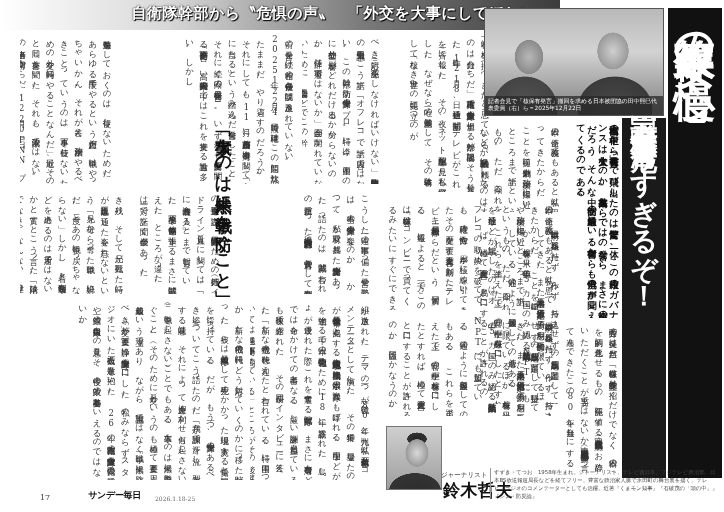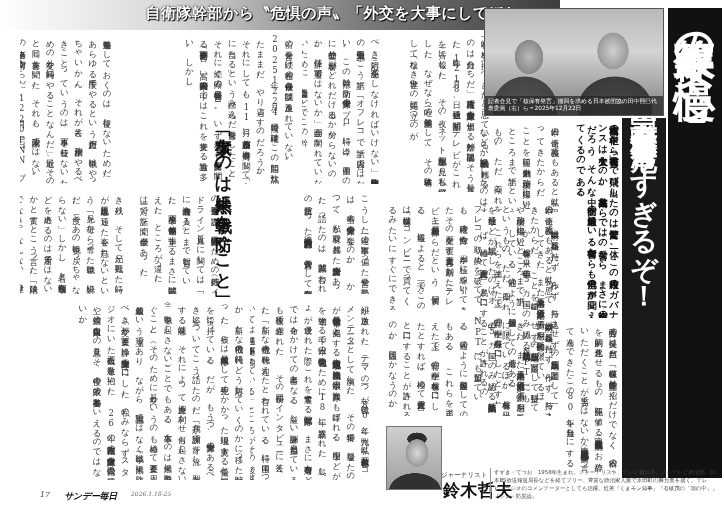--- a/index.html
+++ b/index.html
@@ -10,21 +10,21 @@
   .top-banner {
     position: absolute; left: 0; top: 0; width: 560px; height: 30px;
     background: linear-gradient(to right, #ffffff 0%, #d8d8d8 30%, #7a7a7a 65%, #3c3c3c 100%);
   }
   .top-banner-text {
     position: absolute; right: 8px; top: 4px;
     font-family: "DejaVu Serif", serif; font-weight: bold; font-size: 15px;
     color: #ffffff; letter-spacing: 0.5px; white-space: nowrap;
     text-shadow: 0 0 2px #000, 1px 1px 1px #000;
   }
-  .top-banner-text span { }
+  .top-banner-text span { margin-left: 14px; }
 
   
   .body-area { position: absolute; left: 20px; top: 34px; width: 540px; height: 450px; }
   .col-block {
     position: absolute; writing-mode: vertical-rl; text-orientation: upright;
     font-size: 8.4px; line-height: 14.2px; color: #333; letter-spacing: 0.3px;
     overflow: hidden;
   }
 
   
@@ -105,23 +105,23 @@
     font-family: "DejaVu Sans", sans-serif; font-weight: bold; font-size: 17px; color: #111;
     white-space: nowrap; letter-spacing: 0.5px;
   }
   .author-bio {
     position: absolute; left: 490px; top: 468px; width: 228px; height: 30px;
     border-left: 1px solid #999; padding-left: 3px;
     font-family: "DejaVu Sans", sans-serif; font-size: 5.4px; line-height: 8px; color: #444;
   }
 
   
-  .footer { position: absolute; left: 40px; top: 490px; height: 12px; display: flex; align-items: flex-start; gap: 14px; font-style: italic; }
+  .footer { position: absolute; left: 40px; top: 490px; height: 12px; display: flex; align-items: flex-end; gap: 14px; }
   .page-num { font-size: 8px; color: #444; font-family: "DejaVu Serif", serif; }
-  .magazine-logo { font-family: "DejaVu Sans", sans-serif; font-weight: bold; font-size: 9px; color: #111; letter-spacing: -0.3px; }
+  .magazine-logo { font-family: "DejaVu Sans", sans-serif; font-weight: bold; font-size: 9px; color: #111; letter-spacing: -0.3px; margin-left: 24px; }
   .issue-date { font-size: 6px; color: #666; font-family: "DejaVu Serif", serif; }
 </style>
 </head>
 <body>
 
 <div class="top-banner">
   <div class="top-banner-text">
     <span>自衛隊幹部から〝危惧の声〟</span><span>「外交を大事にしてほしい」</span>
   </div>
 </div>

